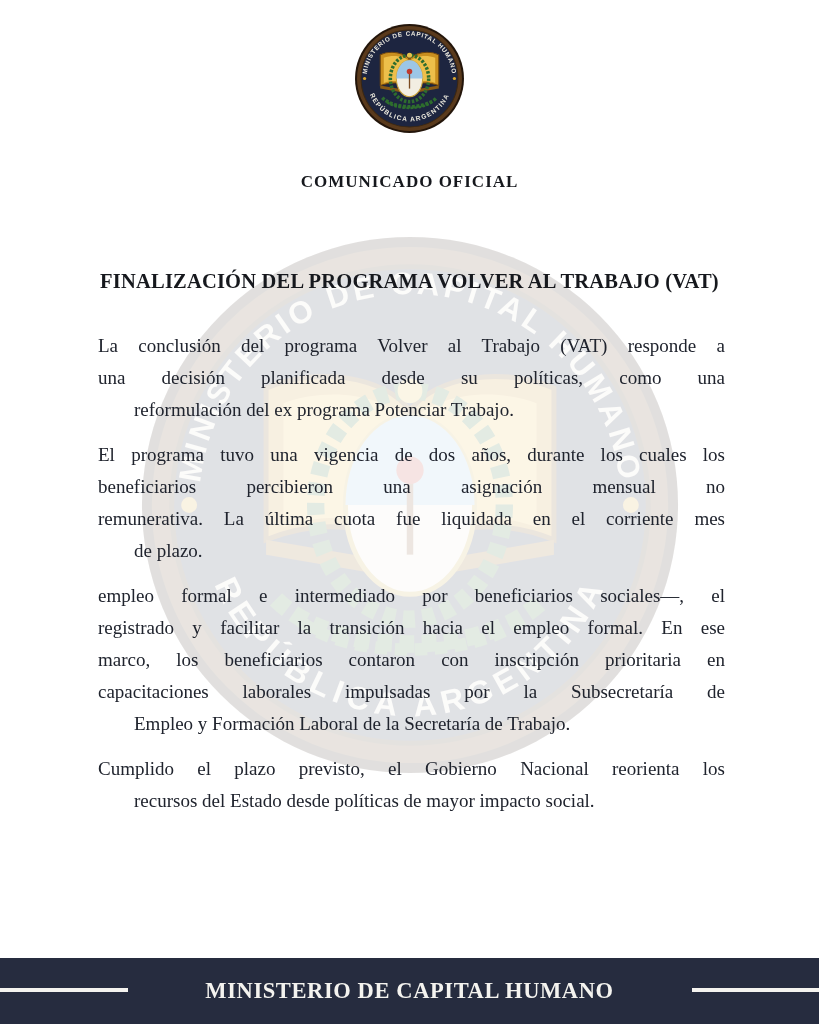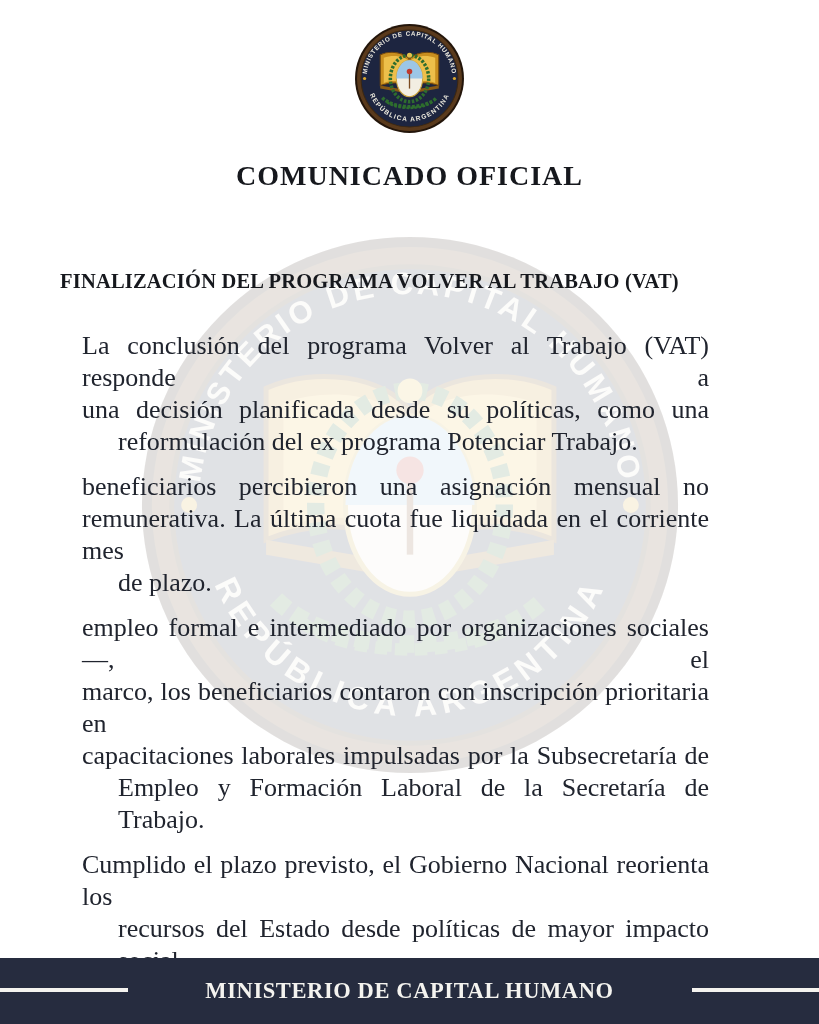--- a/index.html
+++ b/index.html
@@ -32,50 +32,51 @@
     left: 137px;
     width: 546px;
     height: 546px;
     opacity: 0.13;
     pointer-events: none;
   }
   .watermark svg { display: block; width: 100%; height: 100%; }
 
   .title {
     position: absolute;
-    top: 161px;
+    top: 167px;
     left: 0;
     width: 819px;
     margin: 0;
     text-align: center;
-    font-size: 28px;
+    font-size: 17px;
     line-height: 30px;
     font-weight: bold;
     letter-spacing: 1px;
     color: var(--ink-strong, #16181d);
   }
   .heading {
     position: absolute;
     top: 267px;
     left: 60px;
     width: 699px;
     margin: 0;
+    text-align: center;
     font-size: 20.5px;
     line-height: 28px;
     font-weight: bold;
     letter-spacing: 0.2px;
     color: var(--ink-strong, #16181d);
   }
   .content {
     position: absolute;
     top: 330px;
-    left: 82px;
+    left: 98px;
     width: 627px;
     color: var(--ink-body, #20242e);
-    font-size: 26px;
+    font-size: 19px;
   }
   .para { margin: 0 0 13px 0; }
   .para:last-child { margin-bottom: 0; }
   .line {
     line-height: 32px;
     text-align: justify;
     text-align-last: justify;
   }
   .line.last { text-align-last: left; margin-left: 36px; }
 
@@ -175,26 +176,28 @@
 
   <h2 class="heading">FINALIZACIÓN DEL PROGRAMA VOLVER AL TRABAJO (VAT)</h2>
 
   <div class="content">
       <div class="para">
         <div class="line">La conclusión del programa Volver al Trabajo (VAT) responde a</div>
         <div class="line">una decisión planificada desde su políticas, como una</div>
         <div class="line last">reformulación del ex programa Potenciar Trabajo.</div>
       </div>
       <div class="para">
+        <div class="line">El programa tuvo una vigencia de dos años, durante los cuales los</div>
         <div class="line">beneficiarios percibieron una asignación mensual no</div>
         <div class="line">remunerativa. La última cuota fue liquidada en el corriente mes</div>
         <div class="line last">de plazo.</div>
       </div>
       <div class="para">
-        <div class="line">empleo formal e intermediado por organizaciones sociales—, el</div>
+        <div class="line">empleo formal e intermediado por beneficiarios sociales—, el</div>
+        <div class="line">registrado y facilitar la transición hacia el empleo formal. En ese</div>
         <div class="line">marco, los beneficiarios contaron con inscripción prioritaria en</div>
         <div class="line">capacitaciones laborales impulsadas por la Subsecretaría de</div>
         <div class="line last">Empleo y Formación Laboral de la Secretaría de Trabajo.</div>
       </div>
       <div class="para">
         <div class="line">Cumplido el plazo previsto, el Gobierno Nacional reorienta los</div>
         <div class="line last">recursos del Estado desde políticas de mayor impacto social.</div>
       </div>
     </div>
 

